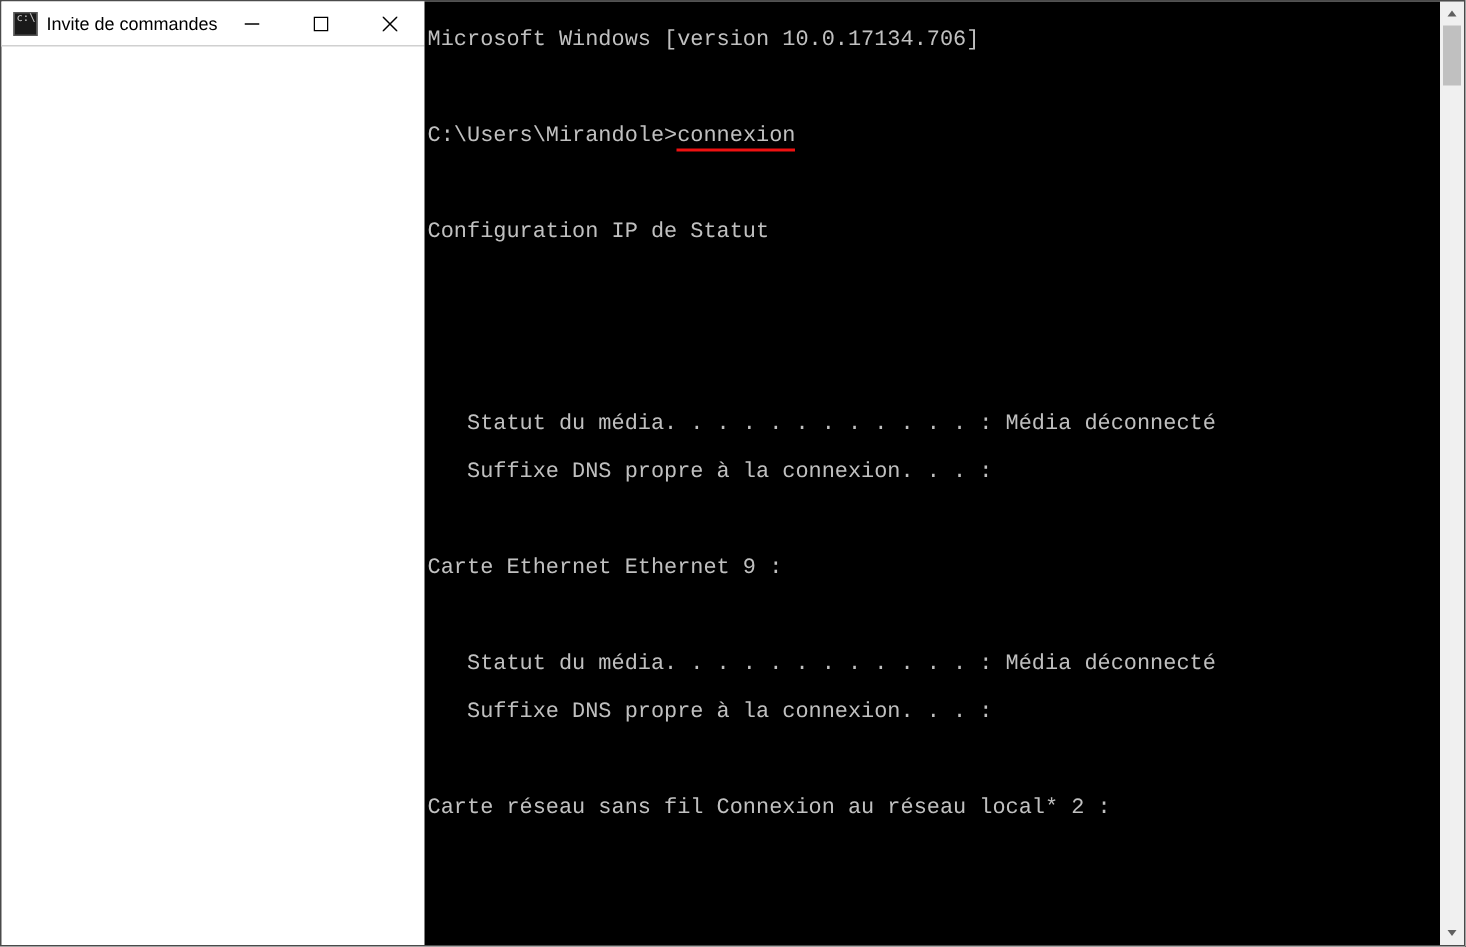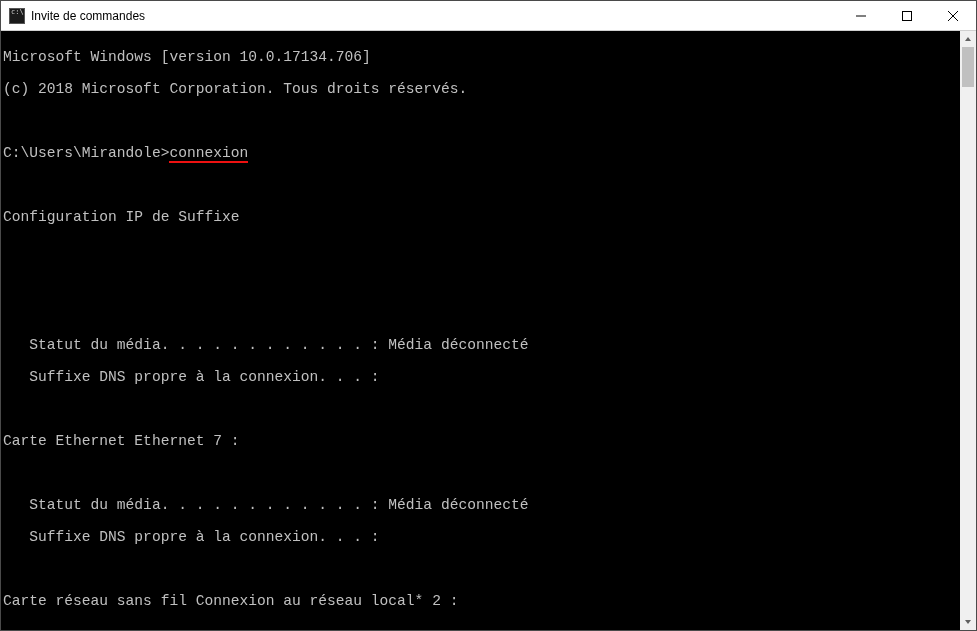--- a/index.html
+++ b/index.html
@@ -1,17 +1,17 @@
 <!DOCTYPE html>
 <html><head>
 <meta charset="utf-8">
 <style>
   * { margin: 0; padding: 0; box-sizing: border-box; }
   html, body { width: 977px; height: 631px; overflow: hidden; font-family: "Segoe UI", Tahoma, sans-serif; background: #fff; }
-  .window { width: 977px; height: 631px; display: flex; flex-direction: column; border: 1px solid #4a4a4a; }
+  .window { width: 977px; height: 631px; display: flex; flex-direction: row; border: 1px solid #4a4a4a; }
   .titlebar { height: 30px; background: #ffffff; display: flex; align-items: center; border-bottom: 1px solid #d0d0d0; }
   .titlebar .app-icon { width: 16px; height: 16px; margin: 0 6px 0 8px; background: #1a1a1a; border: 1px solid #555; position: relative; }
   .titlebar .app-icon::after { content: "c:\\"; position: absolute; top: -1px; left: 1px; font-size: 7px; color: #ccc; font-family: Consolas, monospace; }
   .titlebar .title-text { font-size: 12px; color: #000; flex: 0 0 auto; }
   .titlebar .spacer { flex: 1 1 auto; }
   .win-controls { display: flex; height: 100%; }
   .win-btn { width: 46px; height: 100%; display: flex; align-items: center; justify-content: center; }
   .win-btn svg { width: 10px; height: 10px; }
   .content { flex: 1 1 auto; background: #000; position: relative; overflow: hidden; }
   .scrollbar { position: absolute; right: 0; top: 0; bottom: 0; width: 16px; background: #f0f0f0; display: flex; flex-direction: column; }
@@ -46,32 +46,31 @@
             <line x1="0" y1="0" x2="10" y2="10" stroke="#000" stroke-width="1"></line>
             <line x1="10" y1="0" x2="0" y2="10" stroke="#000" stroke-width="1"></line>
           </svg>
       </div>
     </div>
   </div>
 
   <div class="content">
     <div class="term">
 <div>Microsoft Windows [version 10.0.17134.706]</div>
-<div>(c) 2018 Microsoft Corporation. Tous droits réservés.</div>
 <div class="blank"></div>
 <div><span>C:\Users\Mirandole&gt;</span><span class="hl-cmd">connexion</span></div>
 <div class="blank"></div>
-<div>Configuration IP de Suffixe</div>
+<div>Configuration IP de Statut</div>
 <div class="blank"></div>
 <div class="blank"></div>
 <div class="blank"></div>
 <div>   Statut du média. . . . . . . . . . . . : Média déconnecté</div>
 <div>   Suffixe DNS propre à la connexion. . . :</div>
 <div class="blank"></div>
-<div>Carte Ethernet Ethernet 7 :</div>
+<div>Carte Ethernet Ethernet 9 :</div>
 <div class="blank"></div>
 <div>   Statut du média. . . . . . . . . . . . : Média déconnecté</div>
 <div>   Suffixe DNS propre à la connexion. . . :</div>
 <div class="blank"></div>
 <div>Carte réseau sans fil Connexion au réseau local* 2 :</div>
 
 
 
 
 

